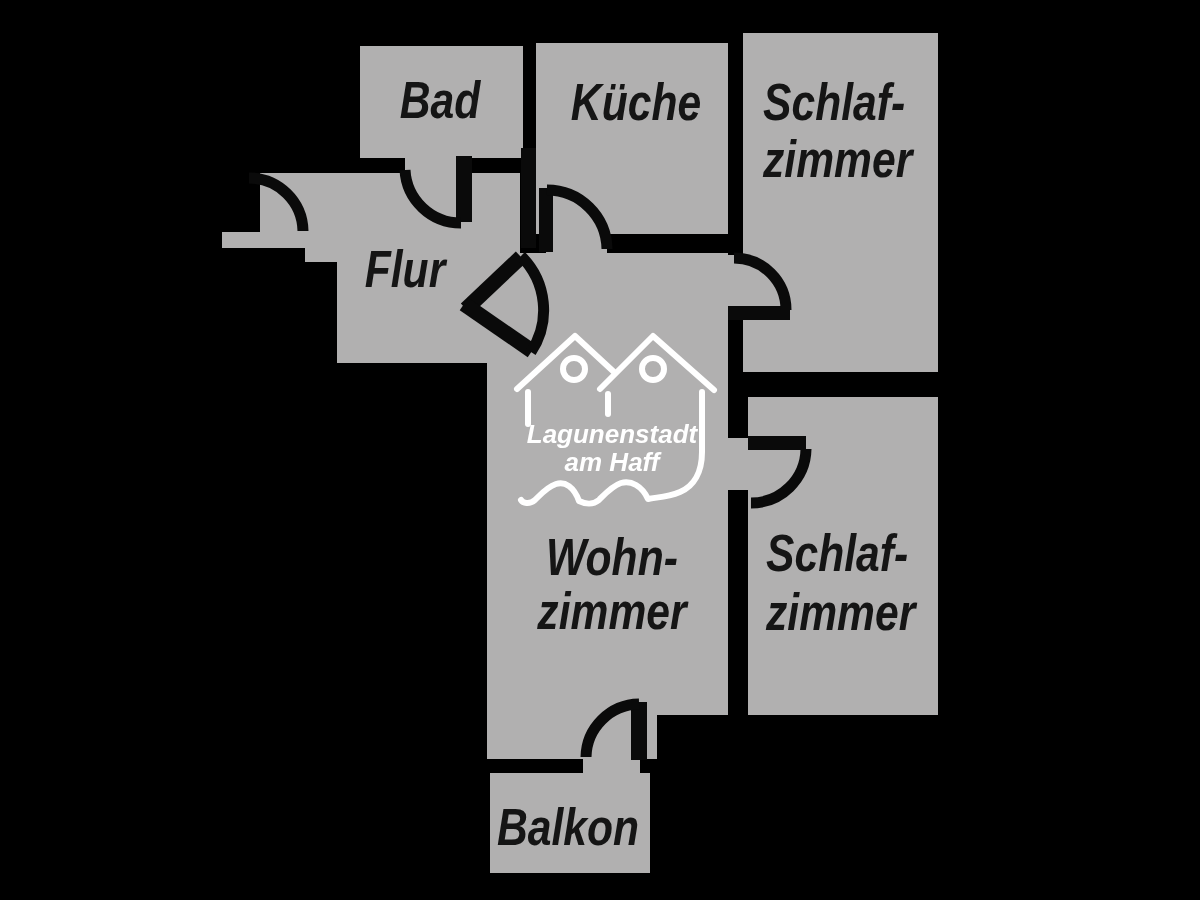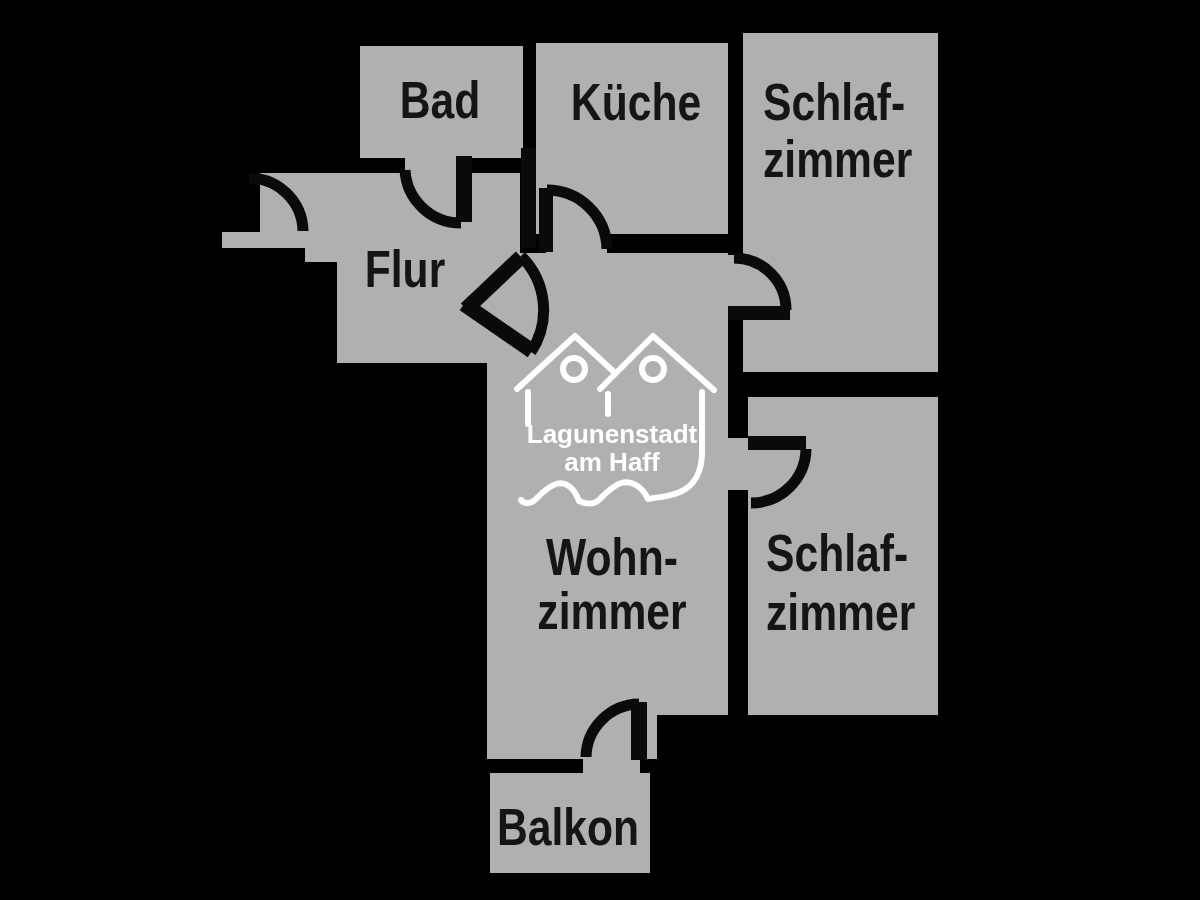--- a/index.html
+++ b/index.html
@@ -1,16 +1,16 @@
 <!DOCTYPE html>
 <html><head>
 <meta charset="utf-8">
 <style>
   html, body { margin: 0; padding: 0; background: #000; }
-  .stage { width: 1200px; height: 874px; position: relative; overflow: hidden; }
+  .stage { width: 1200px; height: 874px; position: relative; overflow: hidden; font-style: italic; }
   svg { display: block; }
   .room-label {
     font-family: "Liberation Sans", sans-serif;
     font-weight: bold;
     font-size: 52px;
     letter-spacing: 0px;
   }
   .logo-label {
     font-family: "Liberation Sans", sans-serif;
     font-weight: bold;

